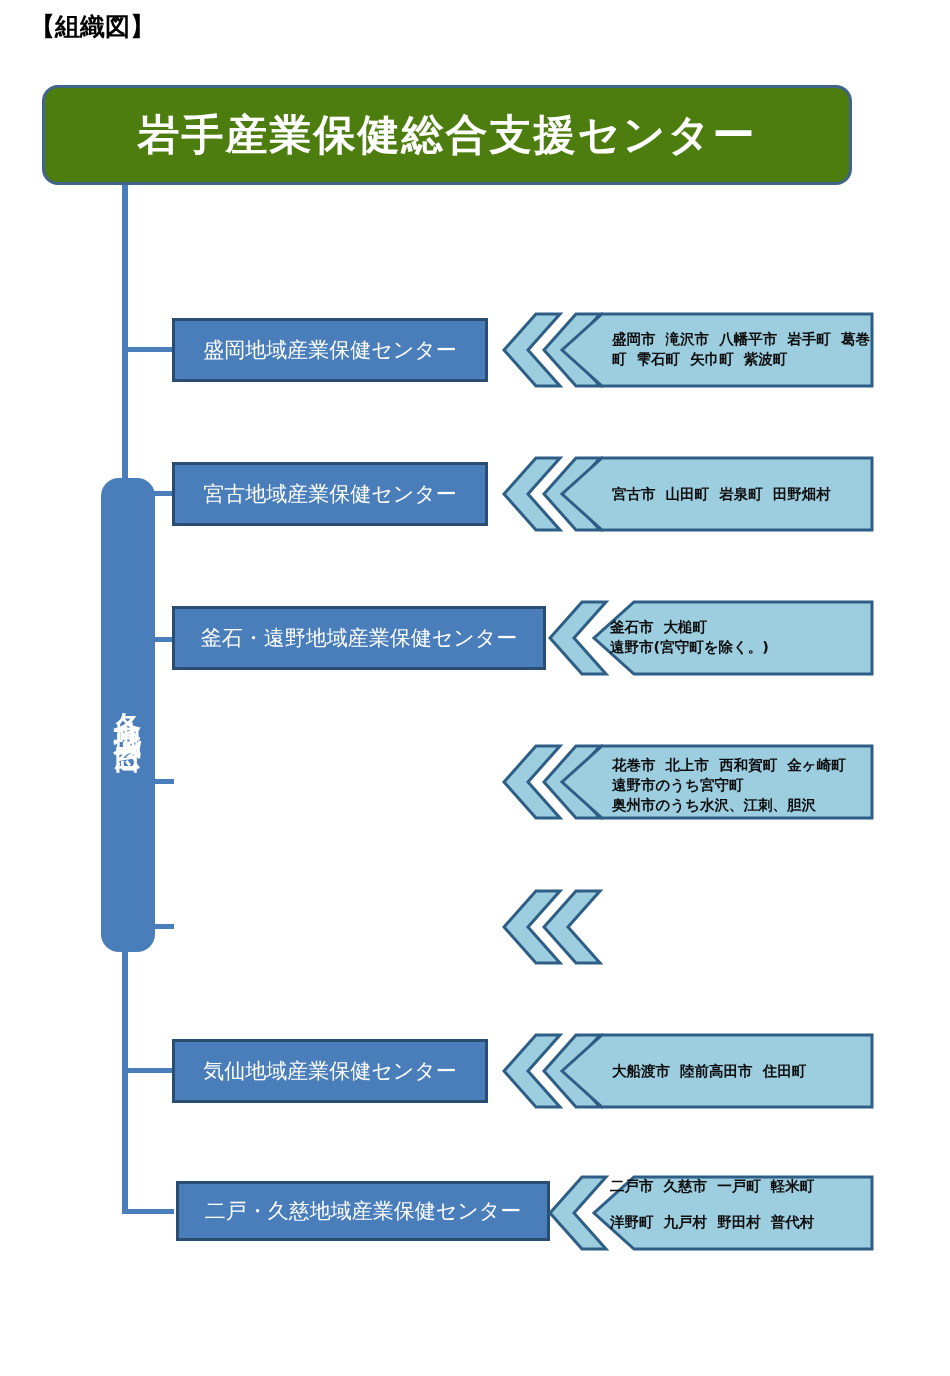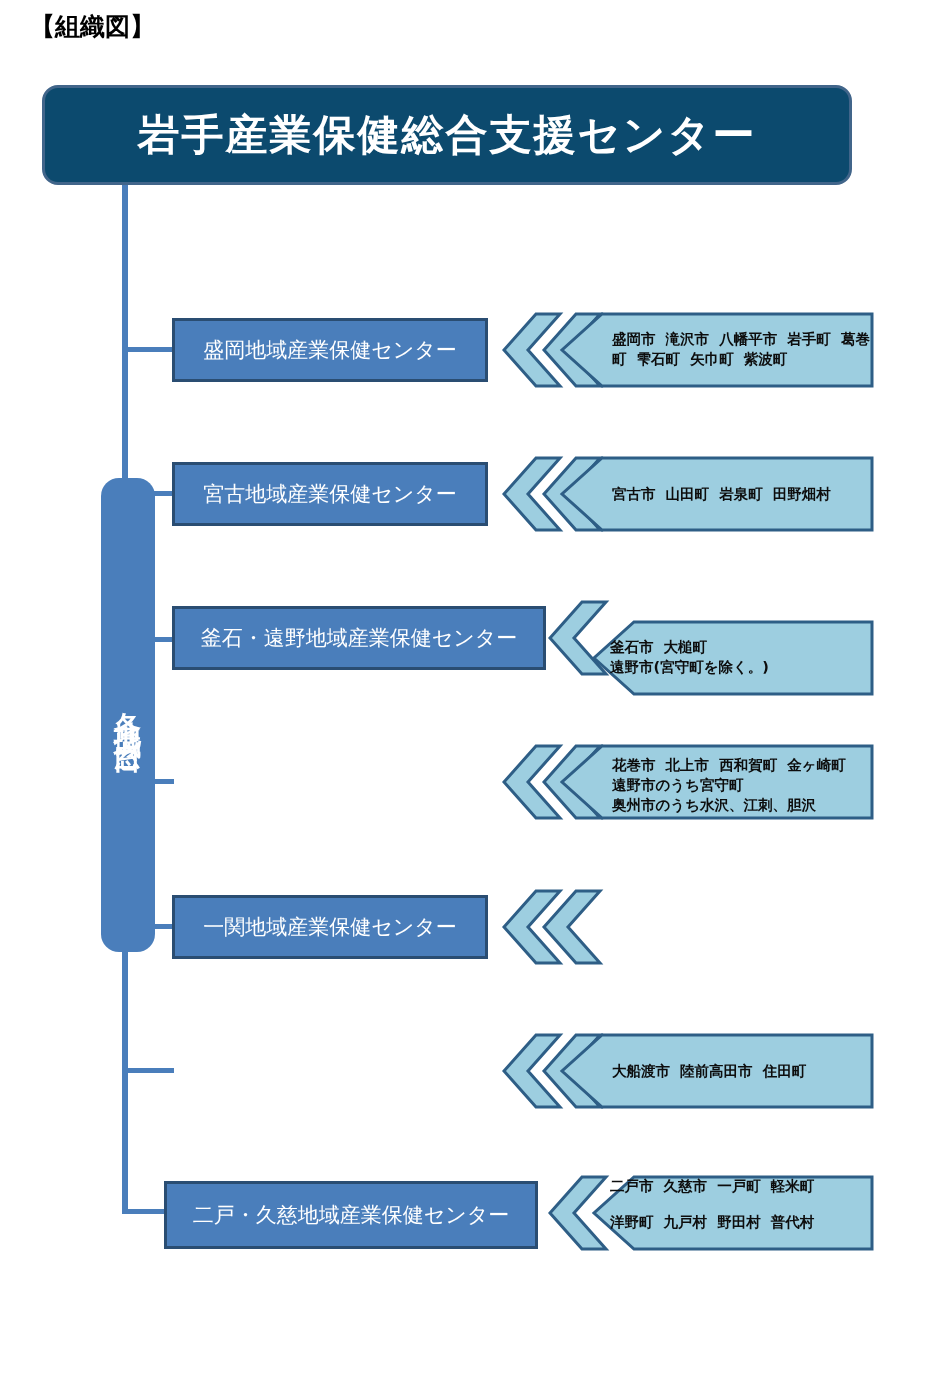--- a/index.html
+++ b/index.html
@@ -34,21 +34,21 @@
     white-space: nowrap;
   }
 
   
   .root-box {
     position: absolute;
     left: 42px;
     top: 85px;
     width: 810px;
     height: 100px;
-    background: #0c4a6e;
+    background: #4d7c0f;
     border: 3px solid #41658A;
     border-radius: 16px;
     box-sizing: border-box;
     display: flex;
     align-items: center;
     justify-content: center;
   }
   .root-box-label {
     color: #ffffff;
     font-size: 42px;
@@ -193,21 +193,21 @@
   </div>
 
   <div class="center-box" style="left:172px; top:606px; width:374px; height:64px;">
     <span class="center-box-label">釜石・遠野地域産業保健センター</span>
   </div>
   <div class="chev-wrap" style="left:548px; top:600px;">
     <svg width="72" height="76" viewBox="0 0 72 76">
       <polygon points="26,2 58,38 26,74 2,74 34,38 2,2" fill="#9DCEE0" stroke="#2E5E86" stroke-width="3" transform="scale(-1,1) translate(-60,0)"></polygon>
     </svg>
   </div>
-  <div class="muni-box" style="left:588px; top:620px; width:286px; height:76px;">
+  <div class="muni-box" style="left:588px; top:600px; width:286px; height:76px;">
     <svg width="286" height="76" viewBox="0 0 286 76">
       <polygon points="46,2 284,2 284,74 46,74 6,38" fill="#9DCEE0" stroke="#2E5E86" stroke-width="3"></polygon>
     </svg>
     <div class="muni-text" style="left:22px; top:17px;"><span>釜石市  大槌町</span></div>
     <div class="muni-text" style="left:22px; top:37px;"><span>遠野市(宮守町を除く。)</span></div>
   </div>
 
   <div class="chev-wrap" style="left:502px; top:744px;">
     <svg width="110" height="76" viewBox="0 0 110 76">
       <polygon points="26,2 58,38 26,74 2,74 34,38 2,2" fill="#9DCEE0" stroke="#2E5E86" stroke-width="3" transform="scale(-1,1) translate(-60,0)"></polygon>
@@ -216,44 +216,44 @@
   </div>
   <div class="muni-box" style="left:556px; top:744px; width:318px; height:76px;">
     <svg width="318" height="76" viewBox="0 0 318 76">
       <polygon points="46,2 316,2 316,74 46,74 6,38" fill="#9DCEE0" stroke="#2E5E86" stroke-width="3"></polygon>
     </svg>
     <div class="muni-text" style="left:56px; top:11px;"><span>花巻市  北上市  西和賀町  金ヶ崎町</span></div>
     <div class="muni-text" style="left:56px; top:31px;"><span>遠野市のうち宮守町</span></div>
     <div class="muni-text" style="left:56px; top:51px;"><span>奥州市のうち水沢、江刺、胆沢</span></div>
   </div>
 
-  <div class="center-box" style="left:172px; top:895px; width:316px; height:64px;">
-    <span class="center-box-label">一関地域産業保健センター</span>
-  </div>
   <div class="chev-wrap" style="left:502px; top:889px;">
     <svg width="110" height="76" viewBox="0 0 110 76">
       <polygon points="26,2 58,38 26,74 2,74 34,38 2,2" fill="#9DCEE0" stroke="#2E5E86" stroke-width="3" transform="scale(-1,1) translate(-60,0)"></polygon>
       <polygon points="66,2 98,38 66,74 42,74 74,38 42,2" fill="#9DCEE0" stroke="#2E5E86" stroke-width="3" transform="scale(-1,1) translate(-140,0)"></polygon>
     </svg>
   </div>
 
+  <div class="center-box" style="left:172px; top:1039px; width:316px; height:64px;">
+    <span class="center-box-label">気仙地域産業保健センター</span>
+  </div>
   <div class="chev-wrap" style="left:502px; top:1033px;">
     <svg width="110" height="76" viewBox="0 0 110 76">
       <polygon points="26,2 58,38 26,74 2,74 34,38 2,2" fill="#9DCEE0" stroke="#2E5E86" stroke-width="3" transform="scale(-1,1) translate(-60,0)"></polygon>
       <polygon points="66,2 98,38 66,74 42,74 74,38 42,2" fill="#9DCEE0" stroke="#2E5E86" stroke-width="3" transform="scale(-1,1) translate(-140,0)"></polygon>
     </svg>
   </div>
   <div class="muni-box" style="left:556px; top:1033px; width:318px; height:76px;">
     <svg width="318" height="76" viewBox="0 0 318 76">
       <polygon points="46,2 316,2 316,74 46,74 6,38" fill="#9DCEE0" stroke="#2E5E86" stroke-width="3"></polygon>
     </svg>
     <div class="muni-text" style="left:56px; top:28px;"><span>大船渡市  陸前高田市  住田町</span></div>
   </div>
 
-  <div class="center-box" style="left:164px; top:1181px; width:374px; height:68px;">
+  <div class="center-box" style="left:176px; top:1181px; width:374px; height:60px;">
     <span class="center-box-label">二戸・久慈地域産業保健センター</span>
   </div>
   <div class="chev-wrap" style="left:548px; top:1175px;">
     <svg width="72" height="76" viewBox="0 0 72 76">
       <polygon points="26,2 58,38 26,74 2,74 34,38 2,2" fill="#9DCEE0" stroke="#2E5E86" stroke-width="3" transform="scale(-1,1) translate(-60,0)"></polygon>
     </svg>
   </div>
   <div class="muni-box" style="left:588px; top:1175px; width:286px; height:76px;">
     <svg width="286" height="76" viewBox="0 0 286 76">
       <polygon points="46,2 284,2 284,74 46,74 6,38" fill="#9DCEE0" stroke="#2E5E86" stroke-width="3"></polygon>

